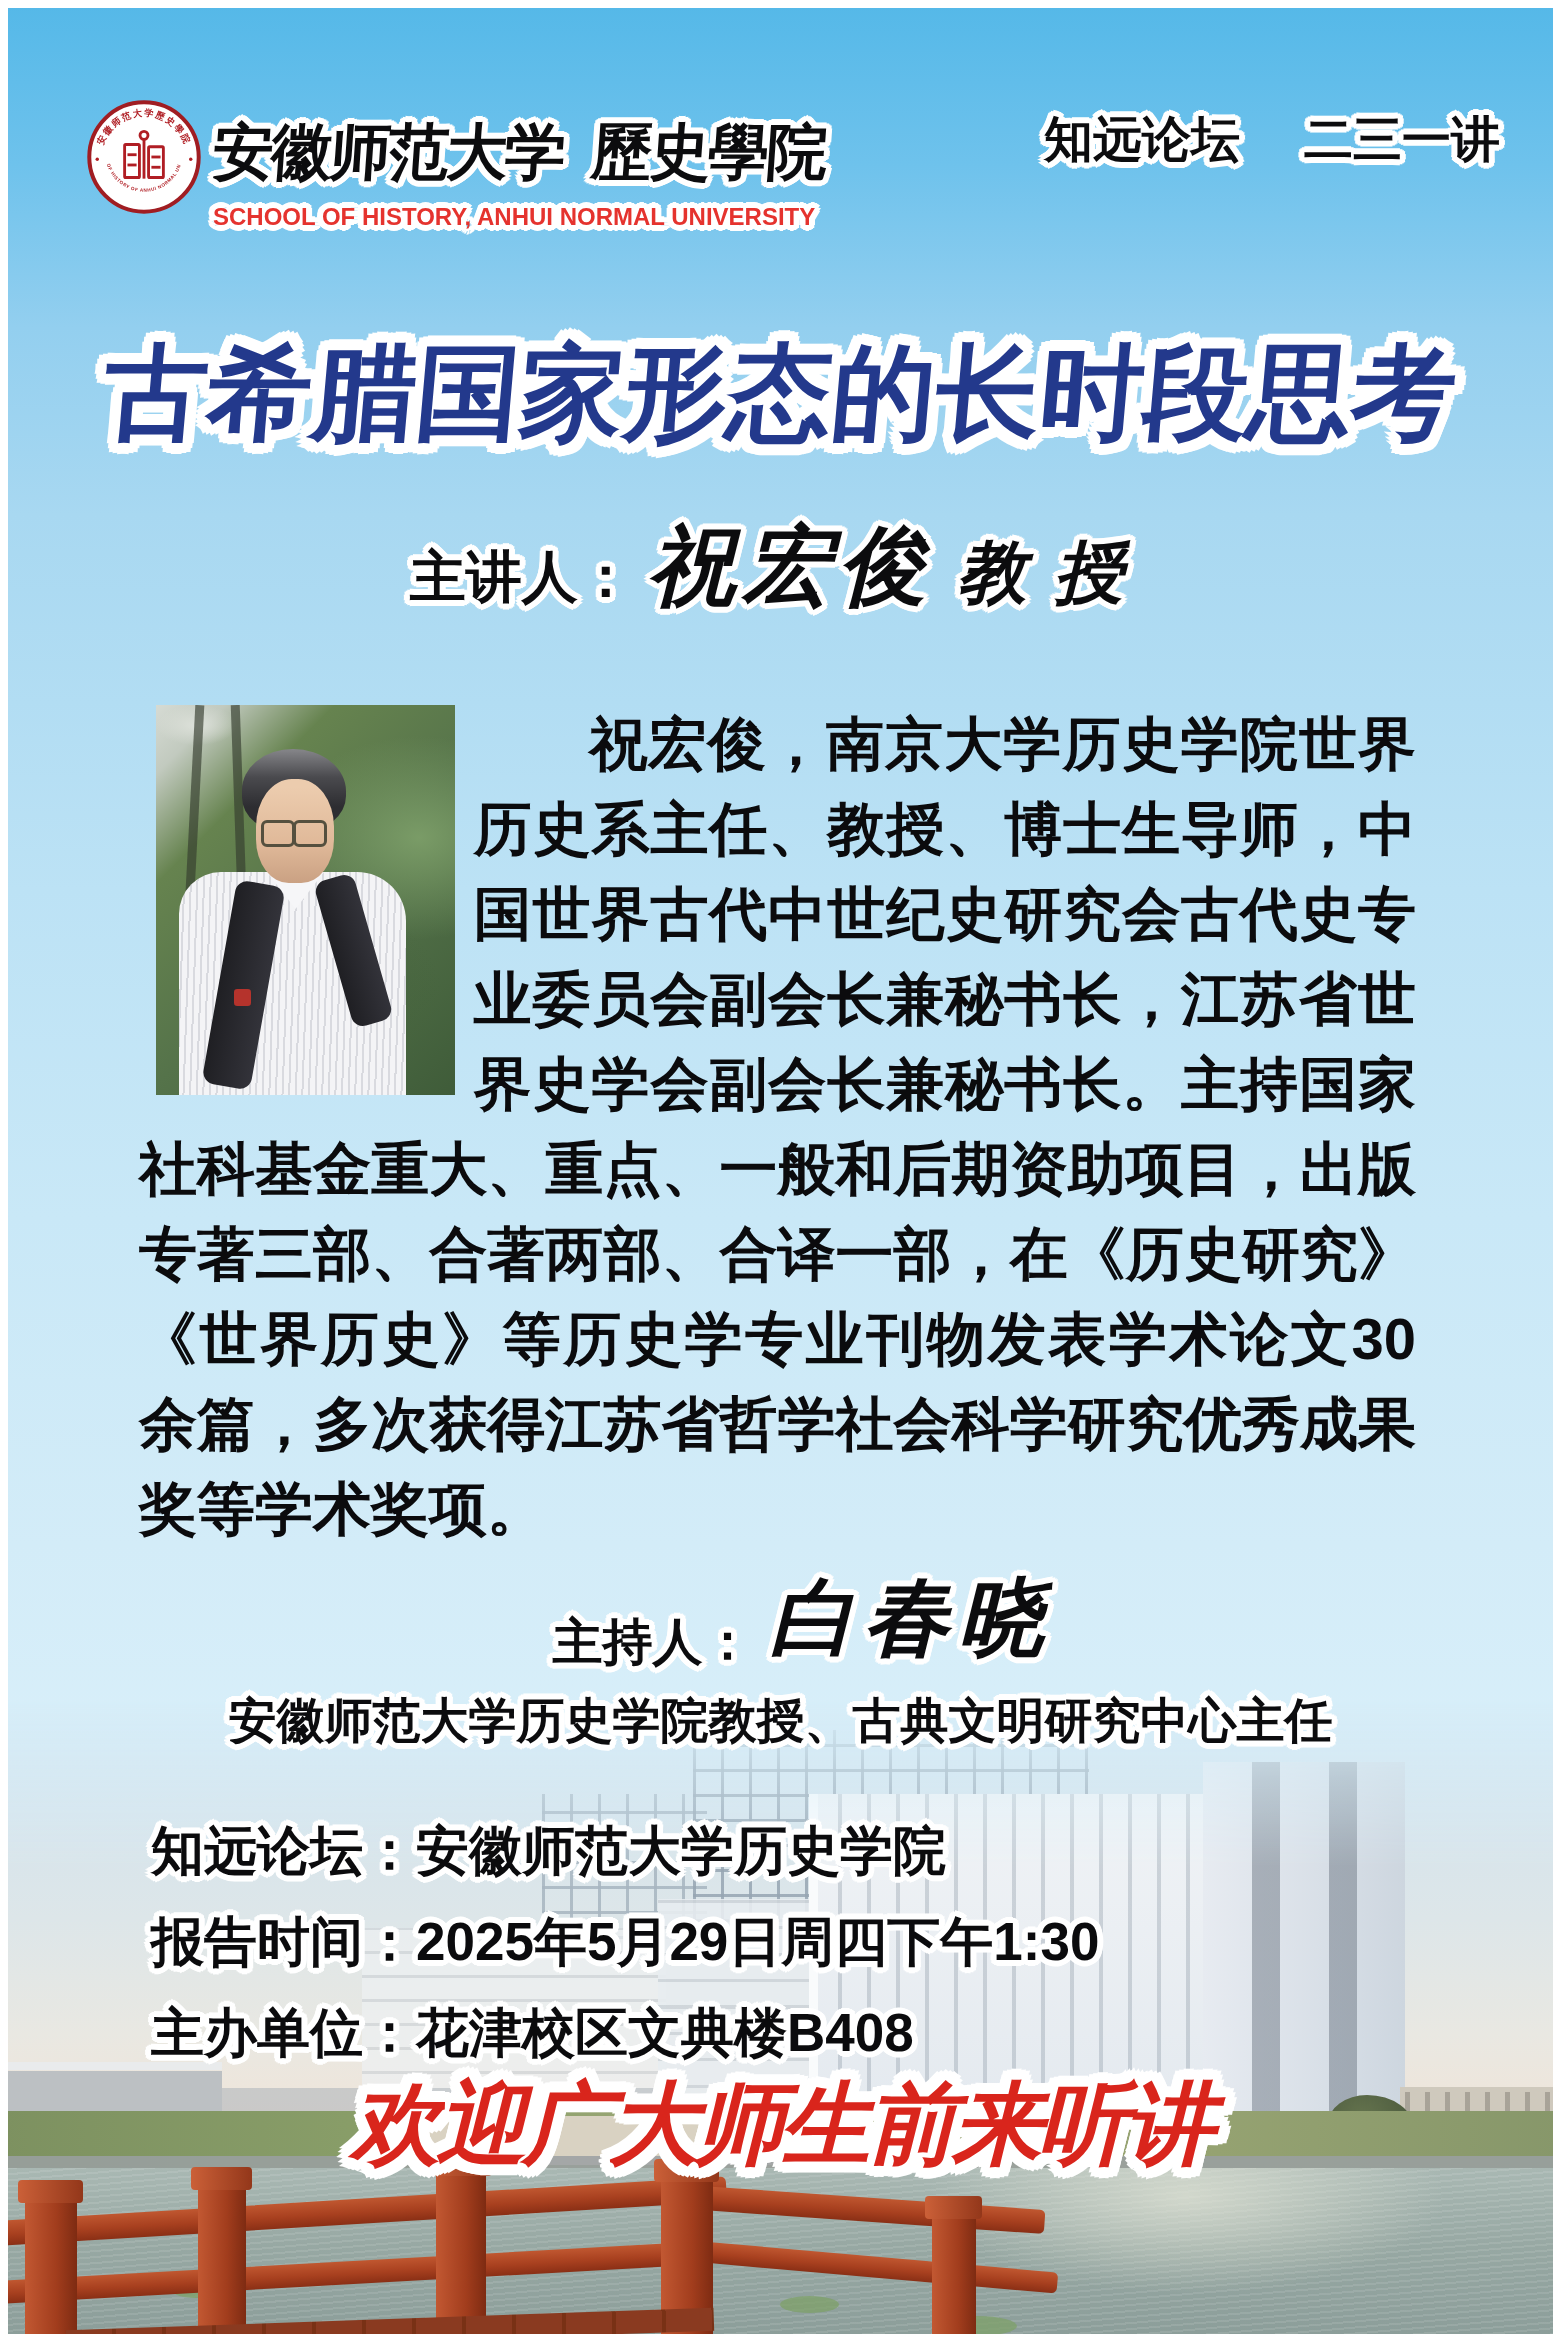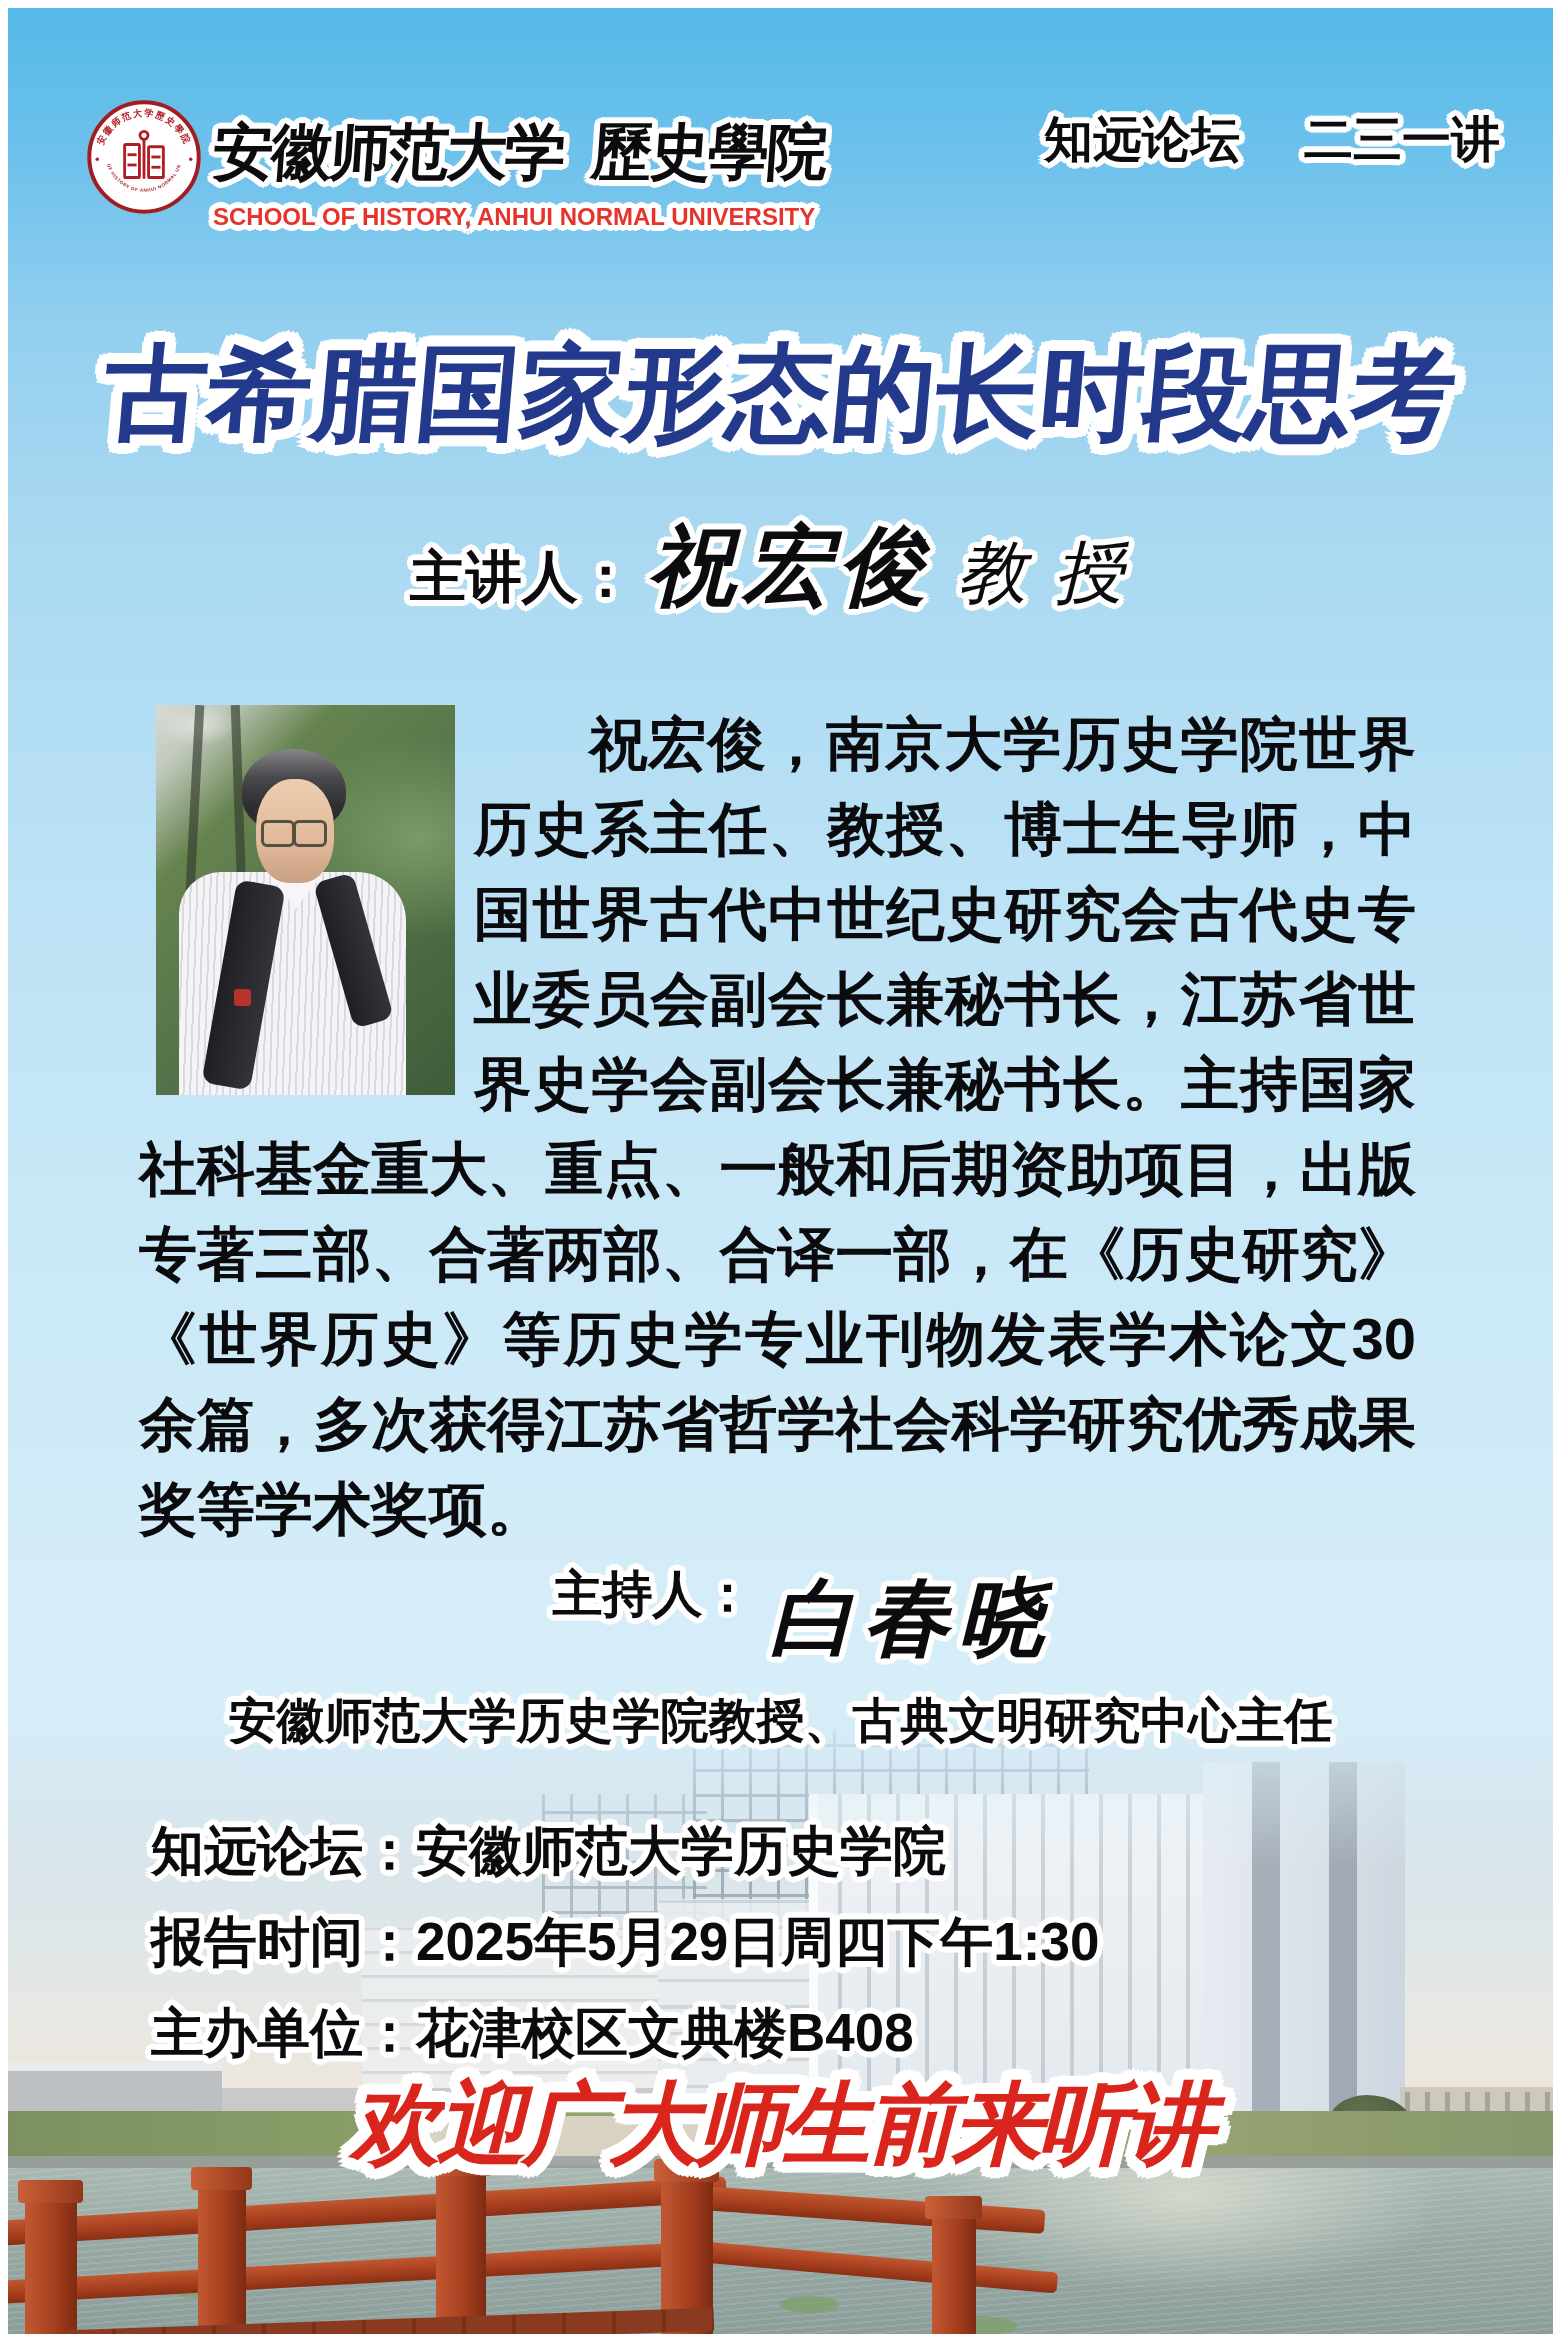--- a/index.html
+++ b/index.html
@@ -37,21 +37,21 @@
   .title{position:absolute; left:26.4px; right:26.4px; top:334px; z-index:6; margin:0;
     text-align:center; font-size:104px; line-height:1.15; font-weight:900;
     color:#23398c; transform:skewX(-5deg); letter-spacing:0px; white-space:nowrap;}
 
   
   .speaker-line{position:absolute; left:0; right:0; top:508px; z-index:6;
     display:flex; justify-content:center; align-items:baseline; white-space:nowrap;}
   .spk-label{font-size:56px; font-weight:900; color:#0c0c0e;}
   .spk-name{font-size:87px; font-weight:900; font-style:italic;
     font-family:Liberation Sans, sans-serif; color:#0c0c0e; margin-left:14.5px; letter-spacing:8px;text-align:right;}
-  .spk-title{font-size:69px; font-weight:400; font-style:italic;
+  .spk-title{font-size:69px; font-weight:700; font-style:italic;
     font-family:"Liberation Serif","DejaVu Serif",serif; color:#0c0c0e; margin-left:24px; letter-spacing:28px;}
 
   
   .bio{position:absolute; left:135px; top:697px; width:1285px; z-index:6;}
   .bio p{margin:4px; font-size:58px; line-height:85px; font-weight:700; color:#0b0b0d;
     text-align:justify; text-indent:2em; letter-spacing:0;}
   .photo{float:left; width:299px; height:390px; margin:8px 18.5px 5.3px 21px; position:relative;
     overflow:hidden; background:
       radial-gradient(198px 145px at 88% 34%, rgba(126,160,106,.9), rgba(126,160,106,0) 70%),
       radial-gradient(172px 132px at 55% 75%, rgba(70,100,60,.8), rgba(70,100,60,0) 72%),
@@ -75,21 +75,21 @@
   .collar{position:absolute; left:111px; top:167px; width:57px; height:37px;
     background:#f6f6f8; clip-path:polygon(0 0,100% 0,50% 100%);}
   .strap{position:absolute; background:linear-gradient(90deg,#1f1f23,#33333a); border-radius:12px;}
   .strap.l{left:63px; top:177px; width:49px; height:206px; transform:rotate(10deg);}
   .strap.r{left:177px; top:170px; width:41px; height:151px; transform:rotate(-16deg);}
   .strap-badge{position:absolute; left:78px; top:284px; width:17px; height:17px; background:#b5332c;
     border-radius:3.3px;}
 
   
   .host-line{position:absolute; left:0; right:0; top:1561px; z-index:6;
-    display:flex; justify-content:center; align-items:flex-start; white-space:nowrap;margin-left:44px;}
+    display:flex; justify-content:center; align-items:flex-end; white-space:nowrap;margin-left:44px;}
   .host-label{font-size:50px; font-weight:900; color:#0c0c0e;}
   .host-name{font-size:85px; font-weight:900; font-style:italic;
     font-family:"Liberation Serif","DejaVu Serif",serif; color:#0c0c0e; margin-left:17px; letter-spacing:9.3px;}
   .host-desc{position:absolute; left:0; right:0; top:1689px; z-index:6; text-align:center;
     font-size:48px; font-weight:900; color:#0c0c0e; white-space:nowrap;}
 
   
   .details{position:absolute; left:151px; top:1816px; z-index:6;}
   .detail-row{font-size:53px; font-weight:900; color:#0b0b0d; margin-bottom:19px; white-space:nowrap;}
 

